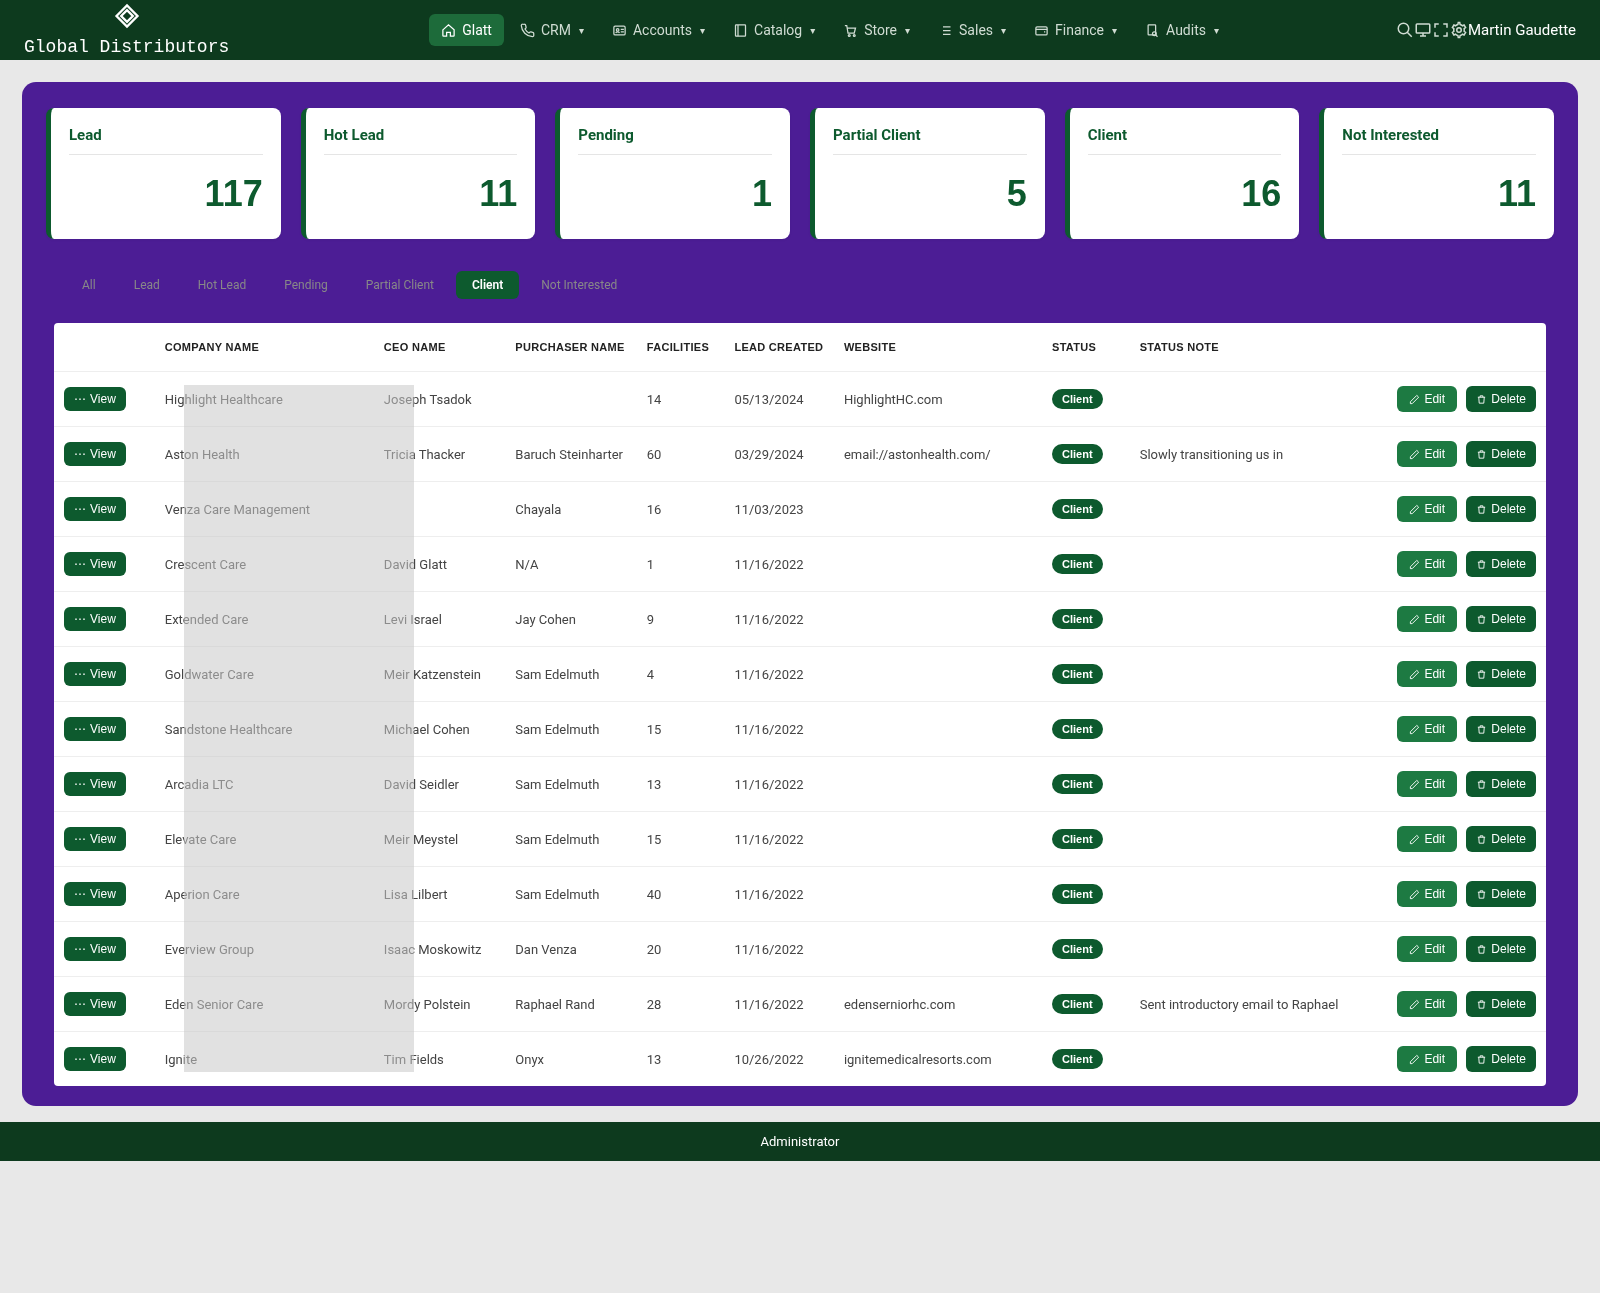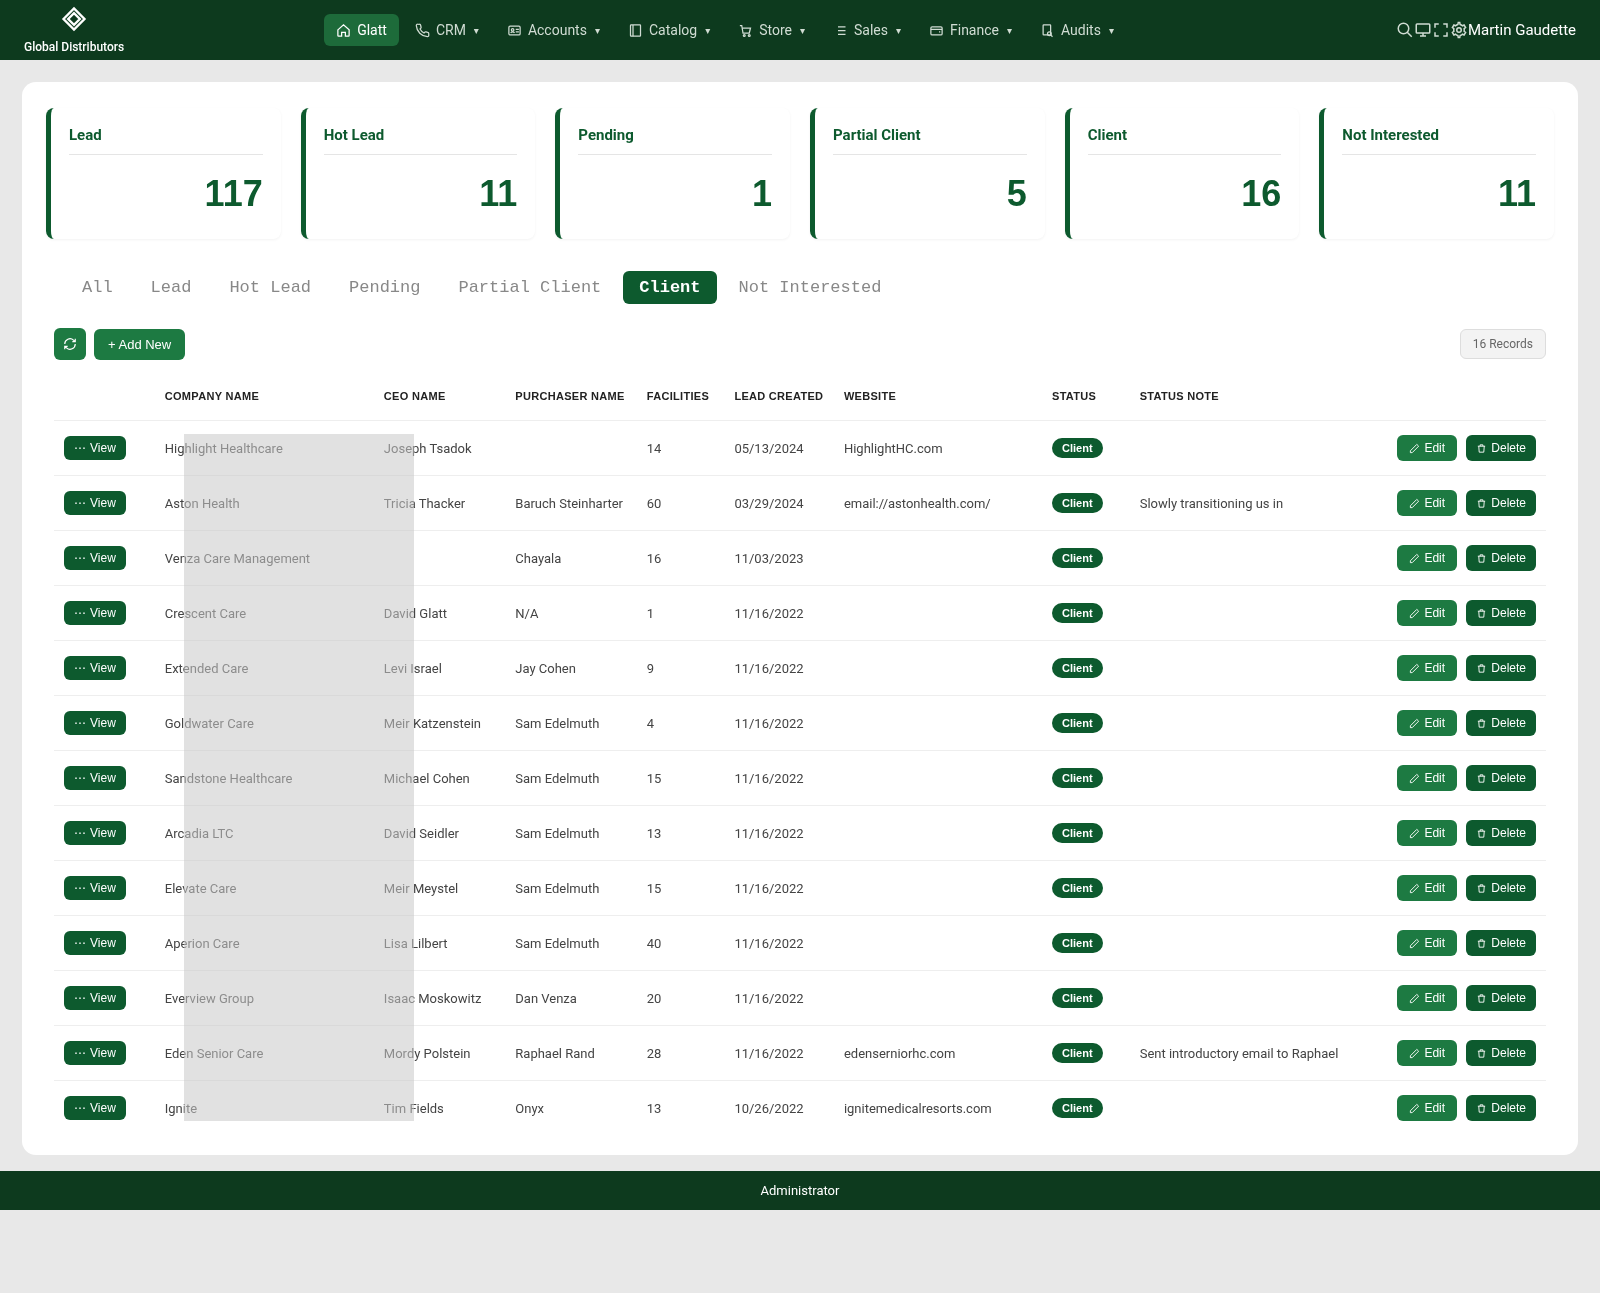--- a/index.html
+++ b/index.html
@@ -21,21 +21,21 @@
   .logo {
     display: flex;
     align-items: center;
     gap: 8px;
     font-weight: 500;
     font-size: 15px;
     flex-direction: column;
     line-height: 1.1;
   }
   .logo svg { width: 28px; height: 28px; }
-  .logo-text { font-size: 12px; }
+  .logo-text { font-size: 18px; font-family: Liberation Mono, monospace; }
   .nav-items {
     display: flex;
     gap: 4px;
     margin-left: 180px;
   }
   .nav-item {
     display: flex;
     align-items: center;
     gap: 6px;
     padding: 8px 12px;
@@ -50,21 +50,21 @@
   }
   .nav-item .chev { font-size: 10px; margin-left: 2px; }
   .nav-right {
     margin-left: auto;
     display: flex;
     align-items: center;
   }
   .nav-icon-btn { cursor: pointer; color: #d0dcd3; display:flex; align-items:center; }
   .user-name { font-size: 15px; color: #fff; }
   .page {
-    background: #ffffff;
+    background: #4c1d95;
     border-radius: 14px;
     margin: 22px 22px 0 22px;
     padding: 26px 10px 20px 10px;
   }
   .status-cards {
     display: flex;
     gap: 20px;
     padding: 0 14px;
   }
   .status-card {
@@ -94,24 +94,23 @@
     font-family: Arial Black, Arial, sans-serif;
   }
   .tabs {
     display: flex;
     gap: 6px;
     margin: 32px 0 24px 34px;
   }
   .tab {
     padding: 7px 16px;
     border-radius: 6px;
-    font-size: 17px;
+    font-size: 12px;
     color: #888;
     cursor: pointer;
-    font-family: Liberation Mono, monospace;
   }
   .tab.active {
     background: #0d5a2e;
     color: #fff;
     font-weight: 600;
   }
   .toolbar {
     display: flex;
     align-items: center;
     padding: 0 22px 12px 22px;
@@ -357,29 +356,20 @@
     </div>
   <div class="tabs" id="tabs">
       <div class="tab">All</div>
       <div class="tab">Lead</div>
       <div class="tab">Hot Lead</div>
       <div class="tab">Pending</div>
       <div class="tab">Partial Client</div>
       <div class="tab active">Client</div>
       <div class="tab">Not Interested</div>
     </div>
-  <div class="toolbar">
-    <button class="btn btn-icon-green">
-      <svg width="14" height="14" viewBox="0 0 24 24" fill="none" stroke="#fff" stroke-width="2">
-          <path d="M3 12a9 9 0 0 1 15-6.7L21 8M21 3v5h-5M21 12a9 9 0 0 1-15 6.7L3 16M3 21v-5h5"></path>
-        </svg>
-    </button>
-    <button class="btn btn-add">+ Add New</button>
-    <span class="records-chip">16 Records</span>
-  </div>
   <div class="table-wrap">
     <table>
       <colgroup>
         <col class="col-view">
           <col class="col-company">
           <col class="col-ceo">
           <col class="col-purch">
           <col class="col-fac">
           <col class="col-lead">
           <col class="col-web">

